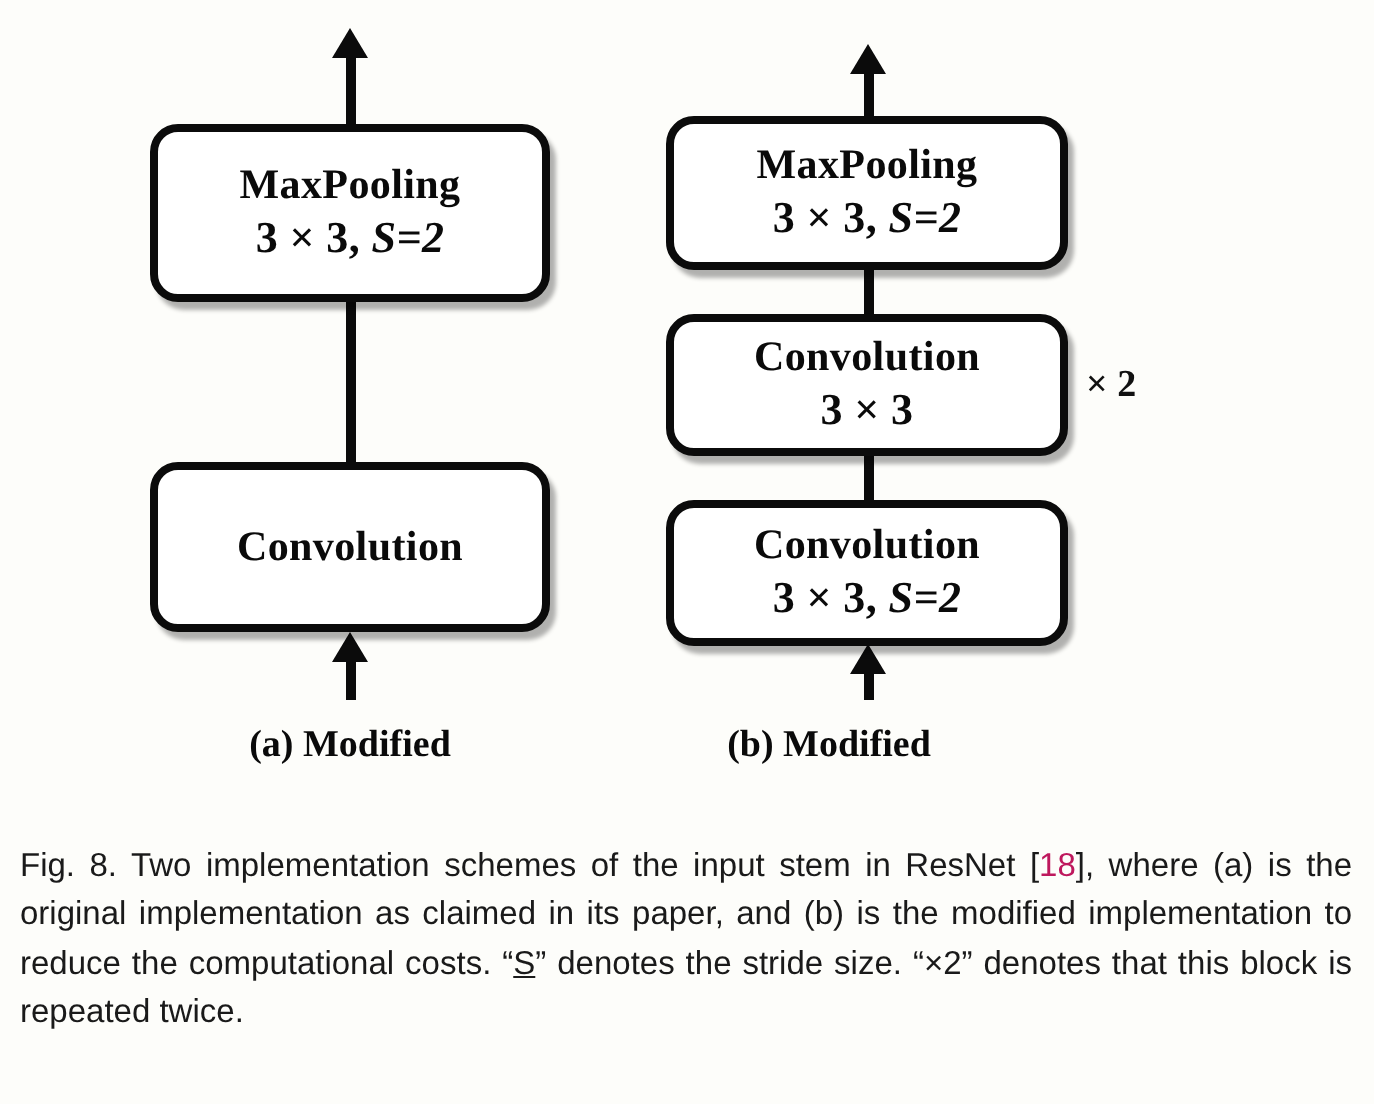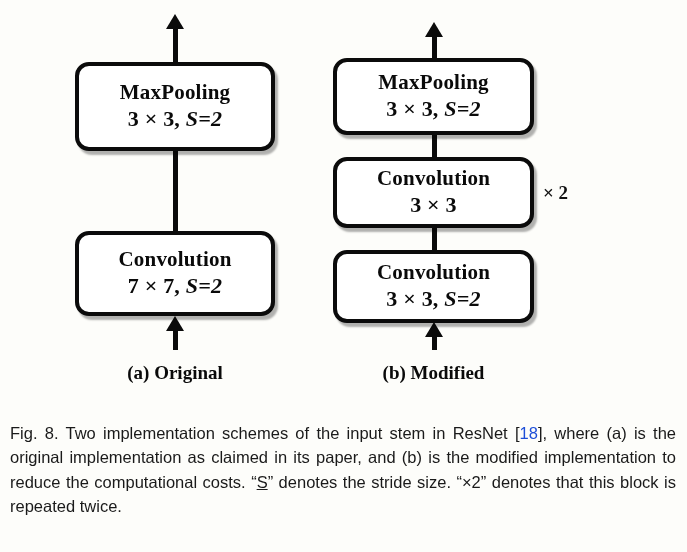--- a/index.html
+++ b/index.html
@@ -102,21 +102,21 @@
     left: 10px;
     top: 421px;
     width: 666px;
     font-family: "Liberation Sans", sans-serif;
     font-size: 16.5px;
     line-height: 1.48;
     color: #1a1a1a;
     text-align: justify;
     text-justify: inter-word;
   }
-  #figure-caption .cite { color: #1d4ed8; }
+  #figure-caption .cite { color: #be185d; }
   #figure-caption .underline-s { text-decoration: underline; }
 </style>
 </head>
 <body>
 
 <div id="figure-area">
 
   <div class="arrow-head" style="left:166px; top:14px;"></div>
   <div class="arrow-shaft" style="left:172.5px; top:26px; height:38px;"></div>
 
@@ -125,30 +125,26 @@
     <div class="node-line-2">
       <span class="sym">3 × 3,</span>
       <span class="stride">S=2</span>
     </div>
   </div>
 
   <div class="connector" style="left:172.5px; top:150px; height:82px;"></div>
 
   <div class="node-box" style="left:75px; top:231px; width:200px; height:85px;">
     <div class="node-line-1">Convolution</div>
-    <div class="node-line-2">
-      <span class="sym">7 × 7,</span>
-      <span class="stride">S=2</span>
-    </div>
   </div>
 
   <div class="arrow-head" style="left:166px; top:316px;"></div>
   <div class="arrow-shaft" style="left:172.5px; top:328px; height:22px;"></div>
 
-  <div class="sub-caption" style="left:75px; top:362px; width:200px;">(a) Original</div>
+  <div class="sub-caption" style="left:75px; top:362px; width:200px;">(a) Modified</div>
 
   <div class="arrow-head" style="left:425px; top:22px;"></div>
   <div class="arrow-shaft" style="left:431.5px; top:34px; height:26px;"></div>
 
   <div class="node-box" style="left:333px; top:58px; width:201px; height:77px;">
     <div class="node-line-1">MaxPooling</div>
     <div class="node-line-2">
       <span class="sym">3 × 3,</span>
       <span class="stride">S=2</span>
     </div>
@@ -172,19 +168,19 @@
     <div class="node-line-1">Convolution</div>
     <div class="node-line-2">
       <span class="sym">3 × 3,</span>
       <span class="stride">S=2</span>
     </div>
   </div>
 
   <div class="arrow-head" style="left:425px; top:322px;"></div>
   <div class="arrow-shaft" style="left:431.5px; top:334px; height:16px;"></div>
 
-  <div class="sub-caption" style="left:333px; top:362px; width:201px;">(b) Modified</div>
+  <div class="sub-caption" style="left:314px; top:362px; width:201px;">(b) Modified</div>
 
 </div>
 
 <div id="figure-caption">
   <span>Fig. 8. Two implementation schemes of the input stem in ResNet [</span><span class="cite">18</span><span>], where (a) is the original implementation as claimed in its paper, and (b) is the modified implementation to reduce the computational costs. “</span><span class="underline-s">S</span><span>” denotes the stride size. “×2” denotes that this block is repeated twice.</span>
 </div>
 
 </body></html>

